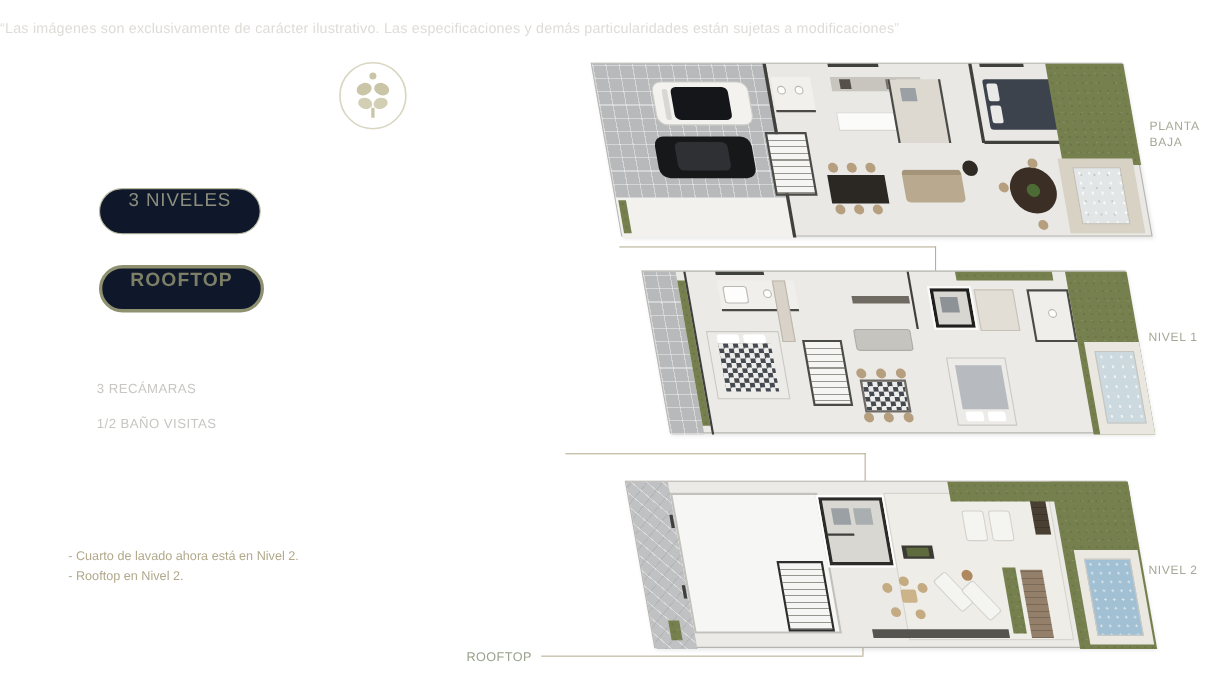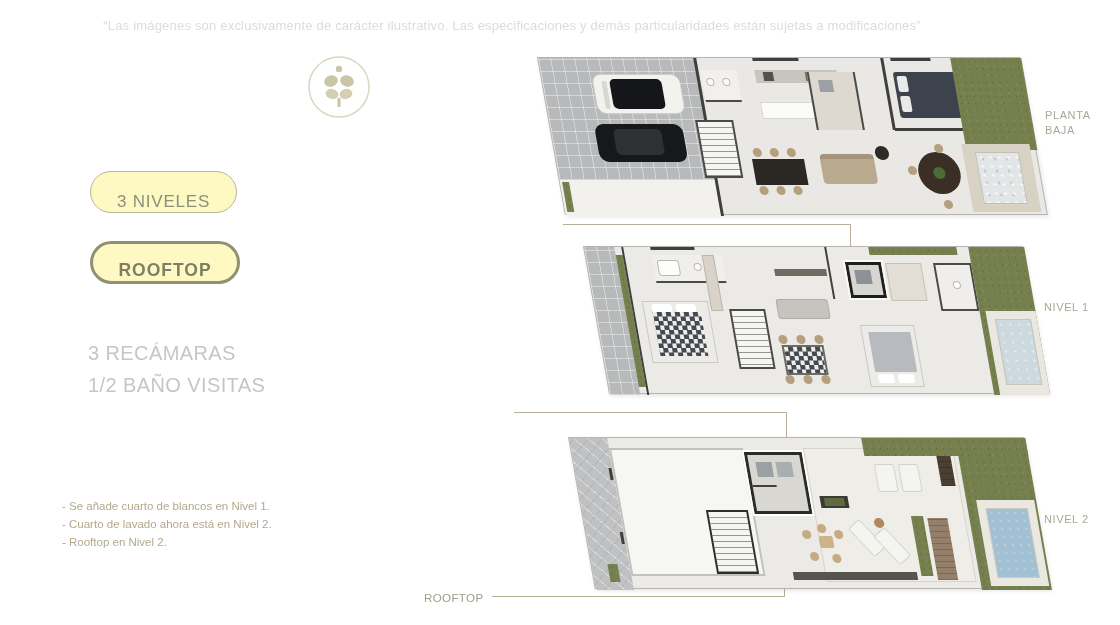--- a/index.html
+++ b/index.html
@@ -1,31 +1,31 @@
 <!DOCTYPE html>
 <html><head>
 <meta charset="utf-8">
 <style>
   html,body{margin:0;padding:0;background:#fff;}
   .stage{position:relative;width:1120px;height:625px;background:#ffffff;overflow:hidden;
          font-family:"Liberation Sans", sans-serif;}
 
   
-  .disclaimer{position:absolute;left:0;top:18px;width:944px;text-align:center;
-              font-size:13px;color:#dedcd8;letter-spacing:.2px;padding-left:40px;}
+  .disclaimer{position:absolute;left:0;top:18px;width:944px;text-align:left;
+              font-size:13px;color:#dedcd8;letter-spacing:.2px;}
   .logo{position:absolute;left:306px;top:54px;width:66px;height:66px;}
   .model-title{position:absolute;left:85px;top:64px;font-family:"Liberation Serif", serif;
                font-weight:700;font-size:58px;color:#a29c79;letter-spacing:-1px;}
-  .pill{position:absolute;display:flex;align-items:flex-end;justify-content:center;
-        background:#fef9c3;box-sizing:border-box;cursor:pointer;}
+  .pill{position:absolute;display:flex;align-items:flex-start;justify-content:center;
+        background:#0f172a;box-sizing:border-box;cursor:pointer;}
   .pill-levels{left:90px;top:171px;width:147px;height:42px;border:1.5px solid #b5b69e;
                border-radius:22px;font-size:17px;color:#8d8f7e;letter-spacing:.8px;}
   .pill-rooftop{left:90px;top:241px;width:150px;height:43px;border:3px solid #8f9170;
                 border-radius:23px;font-size:17.5px;font-weight:700;color:#7c7f66;letter-spacing:1px;}
-  .features{position:absolute;left:88px;top:337px;font-size:20px;color:#c7c6c2;
+  .features{position:absolute;left:88px;top:337px;font-size:12px;color:#c7c6c2;
             letter-spacing:.4px;line-height:32px;}
   .footnote{position:absolute;left:62px;top:497px;font-size:11.5px;color:#b2a98c;line-height:18px;}
 
   
   .ann{position:absolute;font-size:11.5px;color:#99a18c;letter-spacing:.4px;line-height:18px;
        white-space:pre-line;}
   .ann1{left:424px;top:217px;} .ann2{left:424px;top:405px;} .ann3{left:424px;top:589px;}
   .floor-label{position:absolute;font-size:11px;color:#a5aa97;letter-spacing:.6px;
                line-height:15px;white-space:pre-line;}
   .lbl-pb{left:1045px;top:108px;} .lbl-n1{left:1044px;top:300px;text-align:center;} .lbl-n2{left:1044px;top:512px;}
@@ -95,21 +95,20 @@
   <div class="pill pill-rooftop">
     <span>ROOFTOP</span>
   </div>
 
   <div class="features">
     <div>3 RECÁMARAS</div>
     <div>1/2 BAÑO VISITAS</div>
   </div>
 
   <div class="footnote">
-    <div>- Se añade cuarto de blancos en Nivel 1.</div>
     <div>- Cuarto de lavado ahora está en Nivel 2.</div>
     <div>- Rooftop en Nivel 2.</div>
   </div>
 
   <div class="ptr" style="left:563px;top:224px;width:288px;height:1px;"></div>
   <div class="ptr" style="left:850px;top:224px;width:1px;height:36px;"></div>
   <div class="dot" style="left:848px;top:258px;"></div>
 
   <div class="ptr" style="left:514px;top:412px;width:273px;height:1px;"></div>
   <div class="ptr" style="left:786px;top:412px;width:1px;height:38px;"></div>

